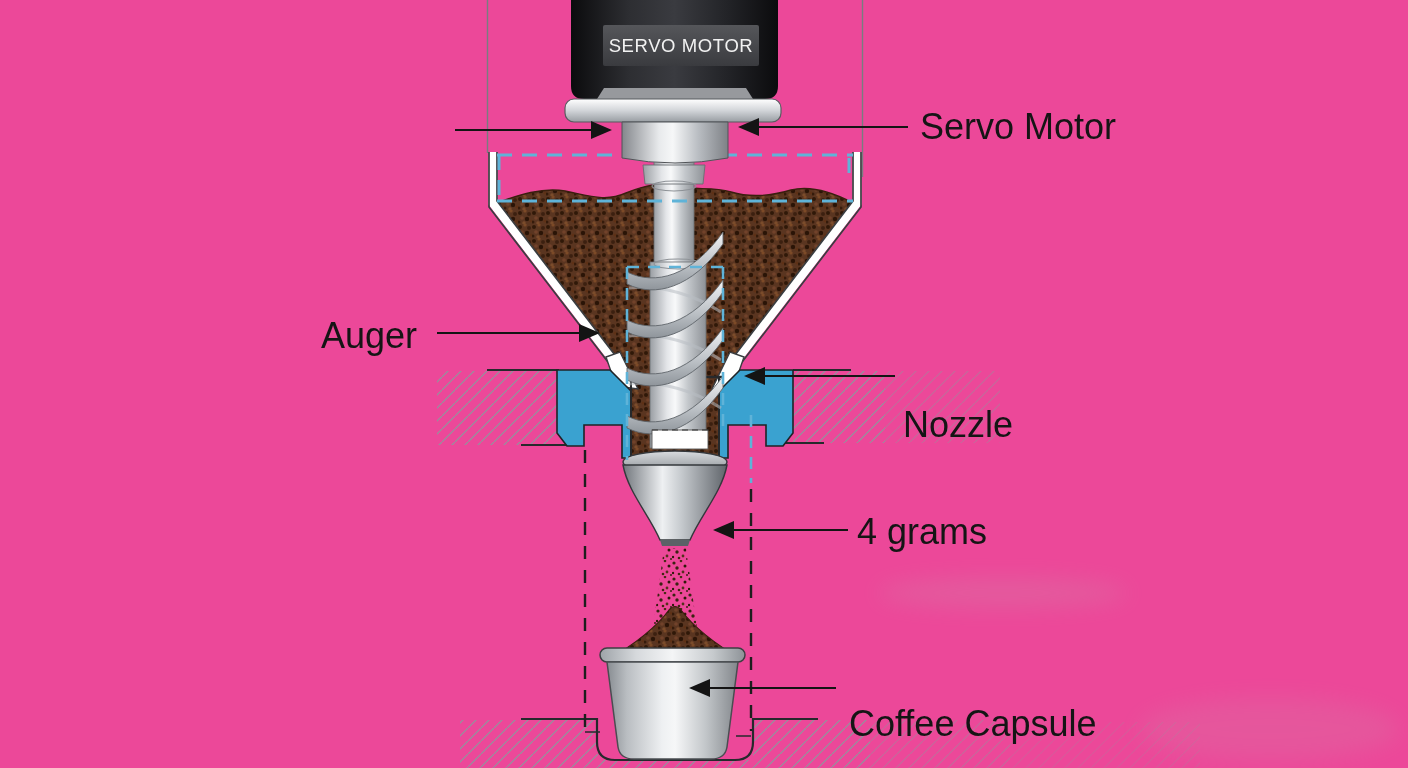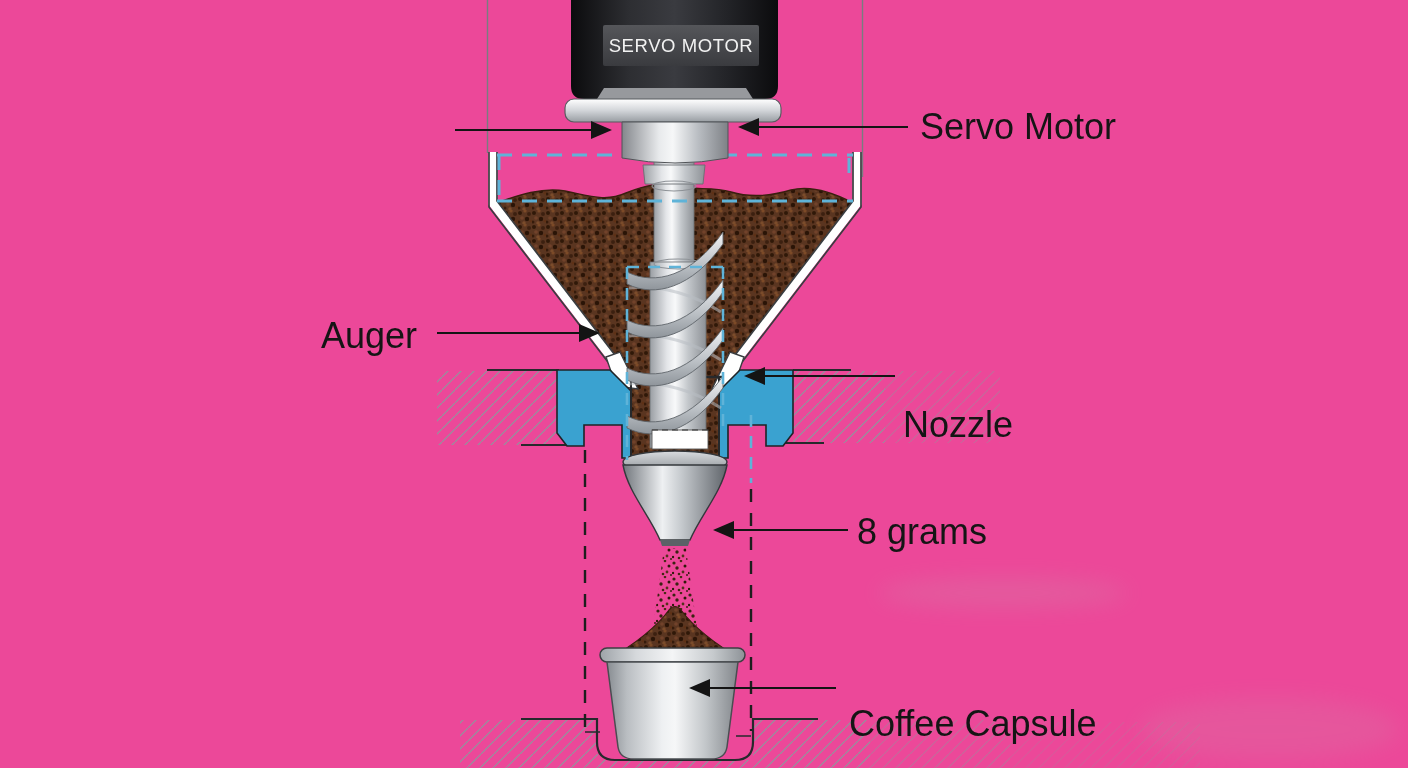--- a/index.html
+++ b/index.html
@@ -238,21 +238,21 @@
     </g>
   </svg>
 
   <div class="nameplate">
     <span>SERVO MOTOR</span>
   </div>
 
   <div class="callout" style="left:920px;top:107px;">Servo Motor</div>
   <div class="callout" style="left:321px;top:316px;">Auger</div>
   <div class="callout" style="left:903px;top:358px;margin-top:47px;">Nozzle</div>
-  <div class="callout" style="left:857px;top:512px;">8 grams</div>
+  <div class="callout" style="left:857px;top:512px;">4 grams</div>
   <div class="callout" style="left:849px;top:670px;margin-top:34px;">Coffee Capsule</div>
 
   <div class="arrow" style="left:455px;top:129px;width:137px;">
     <span class="ah ah-right"></span>
   </div>
   <div class="arrow" style="left:758px;top:126px;width:150px;">
     <span class="ah ah-left"></span>
   </div>
   <div class="arrow" style="left:437px;top:332px;width:143px;">
     <span class="ah ah-right"></span>

